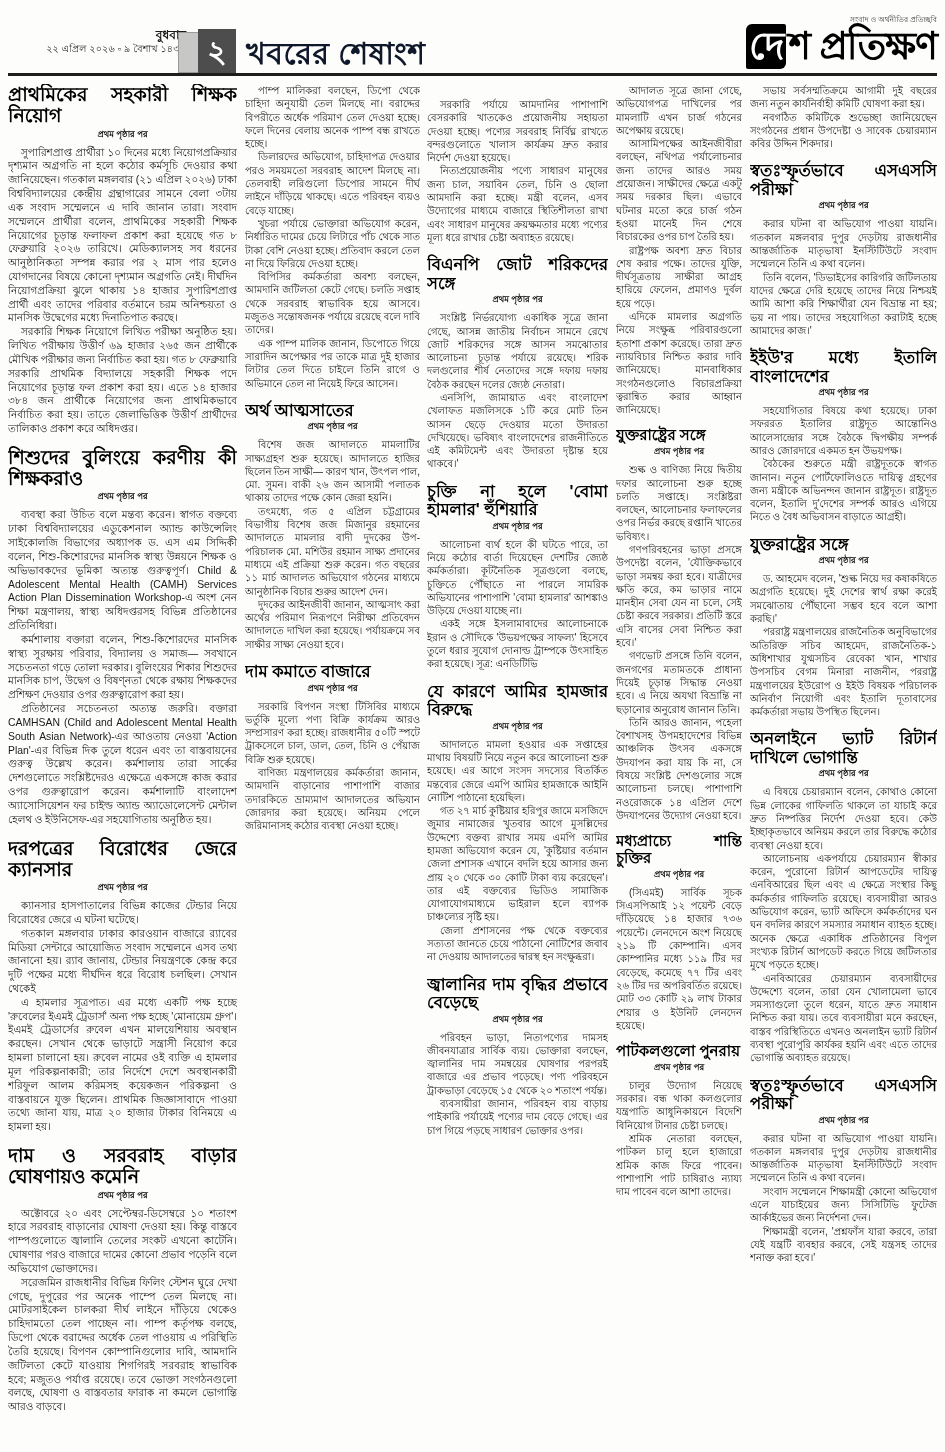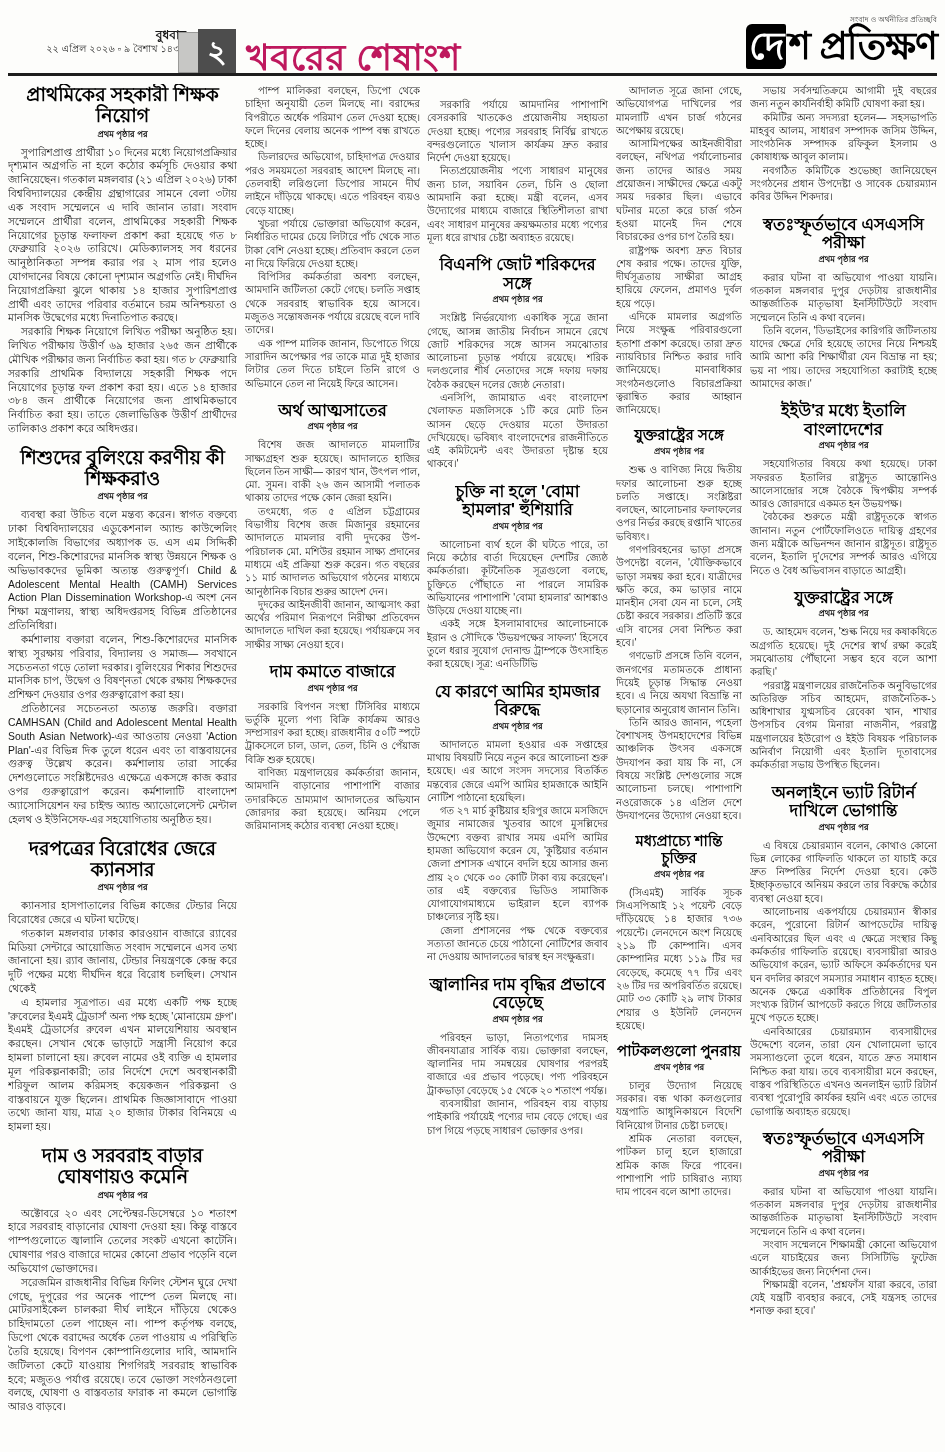--- a/index.html
+++ b/index.html
@@ -11,35 +11,35 @@
   
   header{position:absolute;left:0;top:0;width:945px;height:78px;}
   .datebox{position:absolute;left:8px;top:28px;width:178px;text-align:right;line-height:1.25;}
   .day{font-weight:bold;font-size:12px;}
   .date{font-size:9.5px;letter-spacing:.2px;}
   .pagemark{position:absolute;left:178px;top:32px;width:19px;height:39px;background:#c7c7c5;
     border:1px solid #9a9a98;}
   .pagenum{position:absolute;left:198px;top:29px;width:38px;height:45px;background:#4d4d4d;
     display:flex;align-items:center;justify-content:center;}
   .pagenum span{color:#fff;font-size:30px;font-weight:bold;line-height:1;}
-  .section{position:absolute;left:246px;top:30px;margin:0;font-size:36px;font-weight:bold;
-    letter-spacing:.5px;color:#be185d;}
+  .section{position:absolute;left:246px;top:30px;margin:0;font-size:30px;font-weight:bold;
+    letter-spacing:.5px;color:#0f172a;}
   .masthead{position:absolute;right:8px;top:14px;text-align:right;}
   .tagline{font-size:7.5px;color:#333;margin-bottom:1px;}
   .logo{font-size:38px;font-weight:bold;line-height:1;color:#000;letter-spacing:-1px;}
   .logo .logo-box{background:#000;color:#fff;padding:1px 3px 2px;border-radius:6px 2px 6px 2px;margin-right:2px;}
   .rule{position:absolute;left:8px;top:73px;width:929px;height:3px;background:#1d1d1d;}
   
   .col{position:absolute;top:84px;bottom:4px;overflow:hidden;text-align:justify;}
   .c1{left:8px;width:229px;}
   .c2{left:245px;width:175px;}
   .c3{left:427px;width:181px;margin-top:14px;}
   .c4{left:616px;width:126px;}
   .c5{left:750px;width:187px;}
-  .headline{font-weight:bold;text-align:center;margin:11px 0 1px;line-height:1.12;
+  .headline{font-weight:bold;margin:11px 0 1px;line-height:1.12;
     font-size:16.5px;color:#000;}
   .c1 .headline{font-size:19px;}
   .c4 .headline{font-size:15px;}
   .col .headline:first-child{margin-top:0;}
   .sub{text-align:center;font-size:8.5px;font-weight:bold;margin:1px 0 4px;color:#111;}
   .col p{margin:0;text-indent:13px;font-size:10px;line-height:1.33;
     word-spacing:-.3px;}
   .c1 p{font-size:10.4px;}
   .c4 p{font-size:10px;}
 </style>
@@ -135,21 +135,20 @@
       <h2 class="headline">মধ্যপ্রাচ্যে শান্তি চুক্তির</h2>
       <div class="sub">প্রথম পৃষ্ঠার পর</div>
       <p>(সিএমই) সার্বিক সূচক সিএসপিআই ১২ পয়েন্ট বেড়ে দাঁড়িয়েছে ১৪ হাজার ৭৩৬ পয়েন্টে। লেনদেনে অংশ নিয়েছে ২১৯ টি কোম্পানি। এসব কোম্পানির মধ্যে ১১৯ টির দর বেড়েছে, কমেছে ৭৭ টির এবং ২৬ টির দর অপরিবর্তিত রয়েছে। মোট ৩৩ কোটি ২৯ লাখ টাকার শেয়ার ও ইউনিট লেনদেন হয়েছে।</p>
       <h2 class="headline">পাটকলগুলো পুনরায়</h2>
       <div class="sub">প্রথম পৃষ্ঠার পর</div>
       <p>চালুর উদ্যোগ নিয়েছে সরকার। বন্ধ থাকা কলগুলোর যন্ত্রপাতি আধুনিকায়নে বিদেশি বিনিয়োগ টানার চেষ্টা চলছে।</p>
       <p>শ্রমিক নেতারা বলছেন, পাটকল চালু হলে হাজারো শ্রমিক কাজ ফিরে পাবেন। পাশাপাশি পাট চাষিরাও ন্যায্য দাম পাবেন বলে আশা তাদের।</p>
     </section>
   <section class="col c5">
       <p>সভায় সর্বসম্মতিক্রমে আগামী দুই বছরের জন্য নতুন কার্যনির্বাহী কমিটি ঘোষণা করা হয়।</p>
-      <p>কমিটির অন্য সদস্যরা হলেন— সহসভাপতি মাহবুব আলম, সাধারণ সম্পাদক জসিম উদ্দিন, সাংগঠনিক সম্পাদক রফিকুল ইসলাম ও কোষাধ্যক্ষ আবুল কালাম।</p>
       <p>নবগঠিত কমিটিকে শুভেচ্ছা জানিয়েছেন সংগঠনের প্রধান উপদেষ্টা ও সাবেক চেয়ারম্যান কবির উদ্দিন শিকদার।</p>
       <h2 class="headline">স্বতঃস্ফূর্তভাবে এসএসসি পরীক্ষা</h2>
       <div class="sub">প্রথম পৃষ্ঠার পর</div>
       <p>করার ঘটনা বা অভিযোগ পাওয়া যায়নি। গতকাল মঙ্গলবার দুপুর দেড়টায় রাজধানীর আন্তর্জাতিক মাতৃভাষা ইনস্টিটিউটে সংবাদ সম্মেলনে তিনি এ কথা বলেন।</p>
       <p>তিনি বলেন, 'ডিভাইসের কারিগরি জটিলতায় যাদের ক্ষেত্রে দেরি হয়েছে তাদের নিয়ে নিশ্চয়ই আমি আশা করি শিক্ষার্থীরা যেন বিভ্রান্ত না হয়; ভয় না পায়। তাদের সহযোগিতা করাটাই হচ্ছে আমাদের কাজ।'</p>
       <h2 class="headline">ইইউ'র মধ্যে ইতালি বাংলাদেশের</h2>
       <div class="sub">প্রথম পৃষ্ঠার পর</div>
       <p>সহযোগিতার বিষয়ে কথা হয়েছে। ঢাকা সফররত ইতালির রাষ্ট্রদূত আন্তোনিও আলেসান্দ্রোর সঙ্গে বৈঠকে দ্বিপক্ষীয় সম্পর্ক আরও জোরদারে একমত হন উভয়পক্ষ।</p>
       <p>বৈঠকের শুরুতে মন্ত্রী রাষ্ট্রদূতকে স্বাগত জানান। নতুন পোর্টফোলিওতে দায়িত্ব গ্রহণের জন্য মন্ত্রীকে অভিনন্দন জানান রাষ্ট্রদূত। রাষ্ট্রদূত বলেন, ইতালি দু'দেশের সম্পর্ক আরও এগিয়ে নিতে ও বৈধ অভিবাসন বাড়াতে আগ্রহী।</p>
       <h2 class="headline">যুক্তরাষ্ট্রের সঙ্গে</h2>

